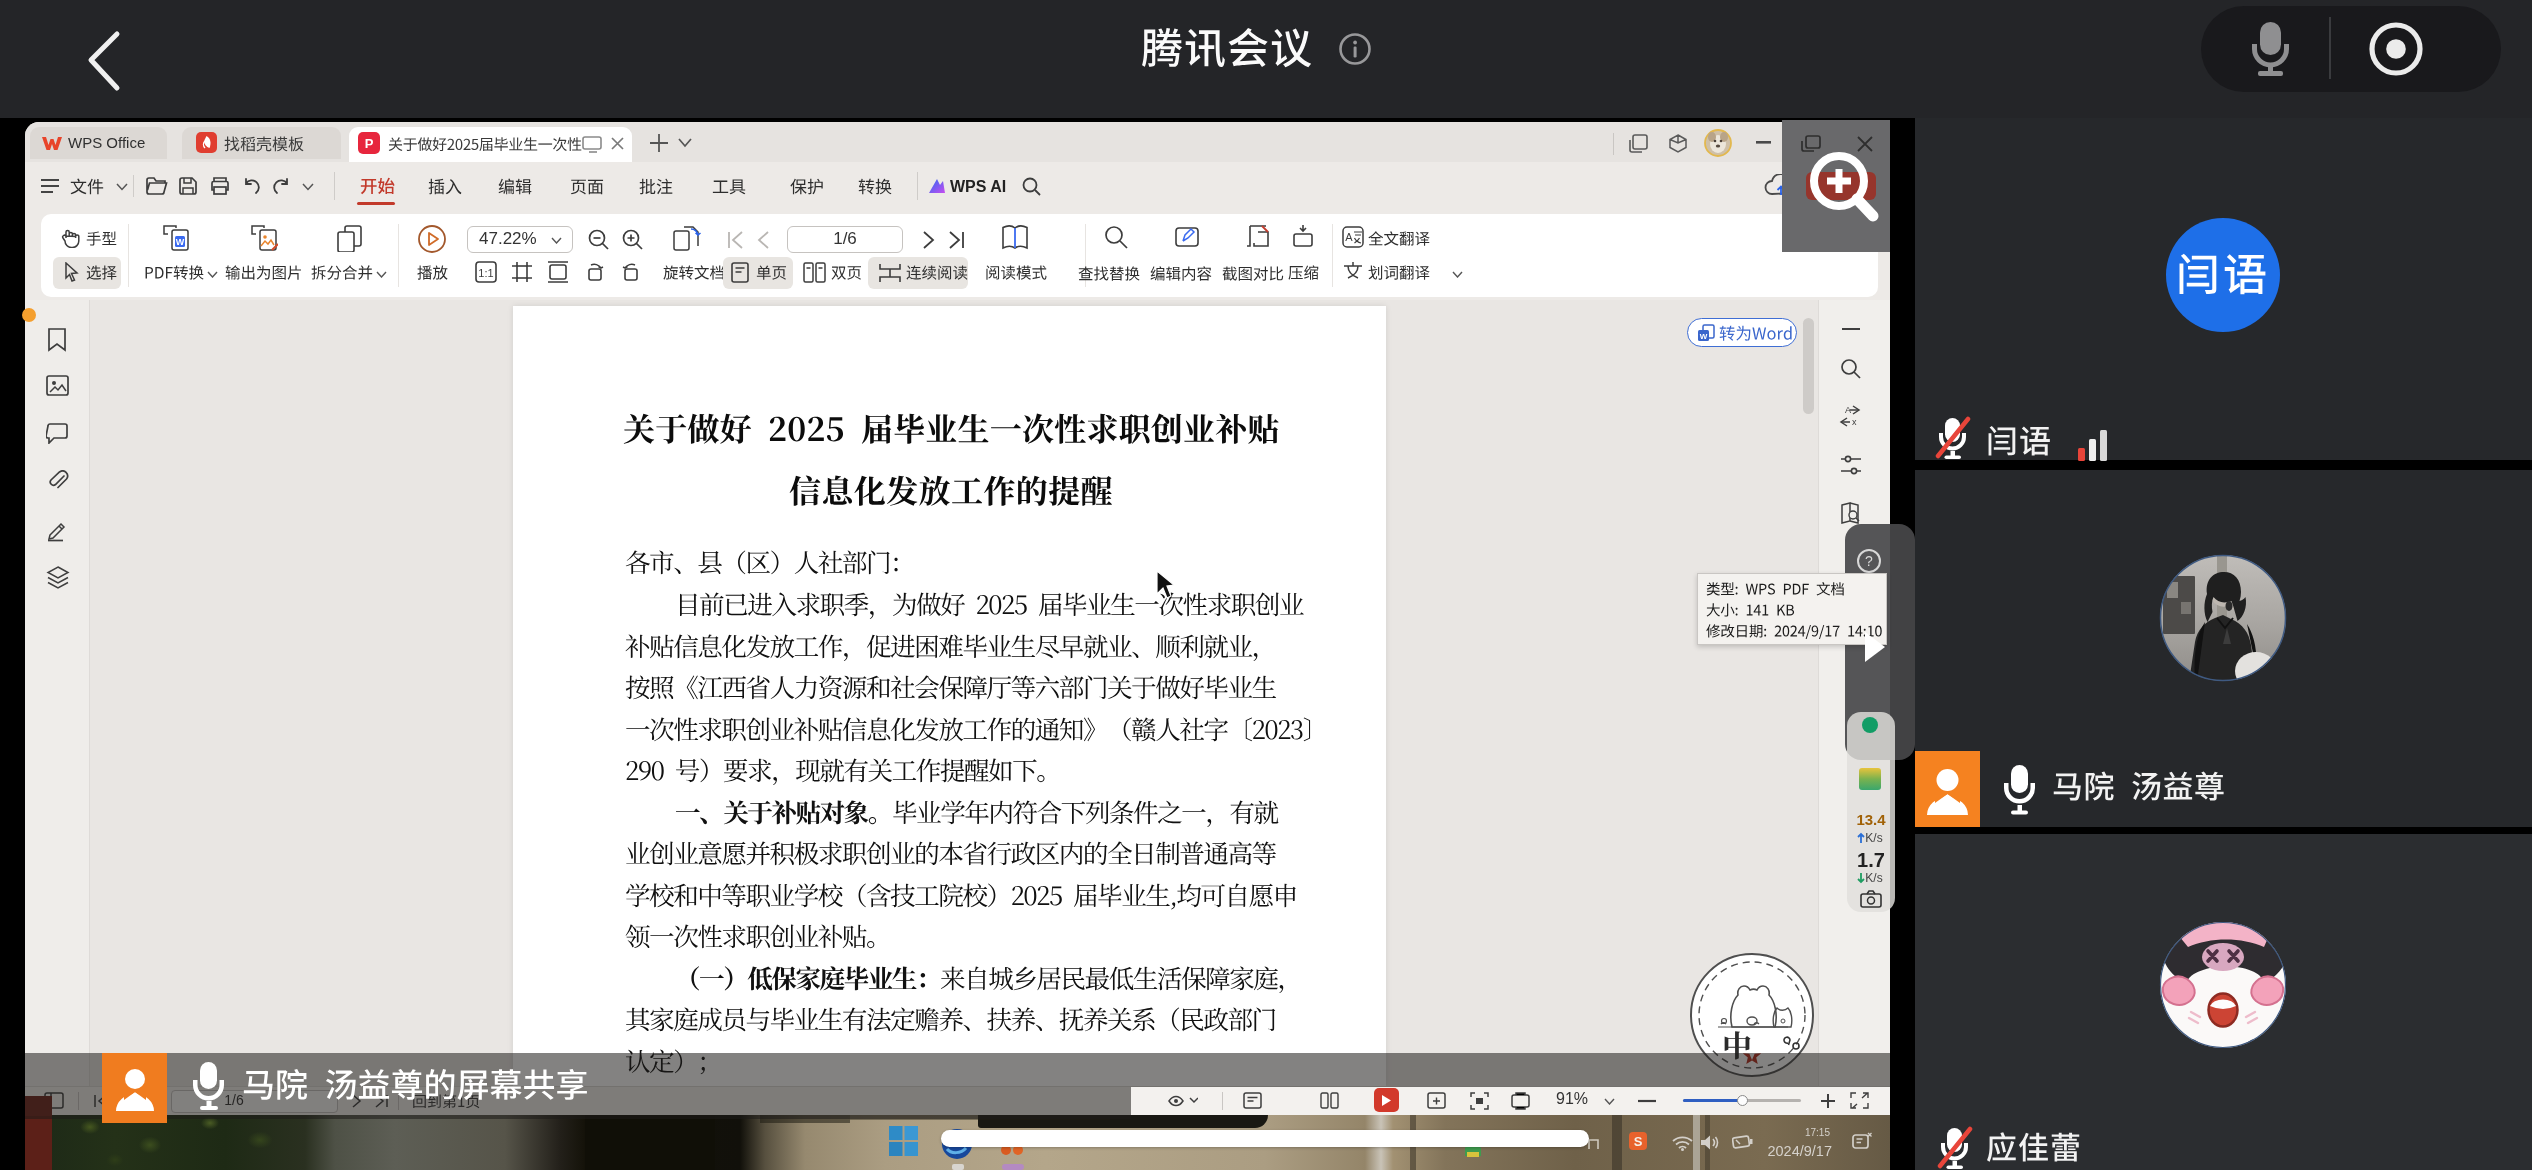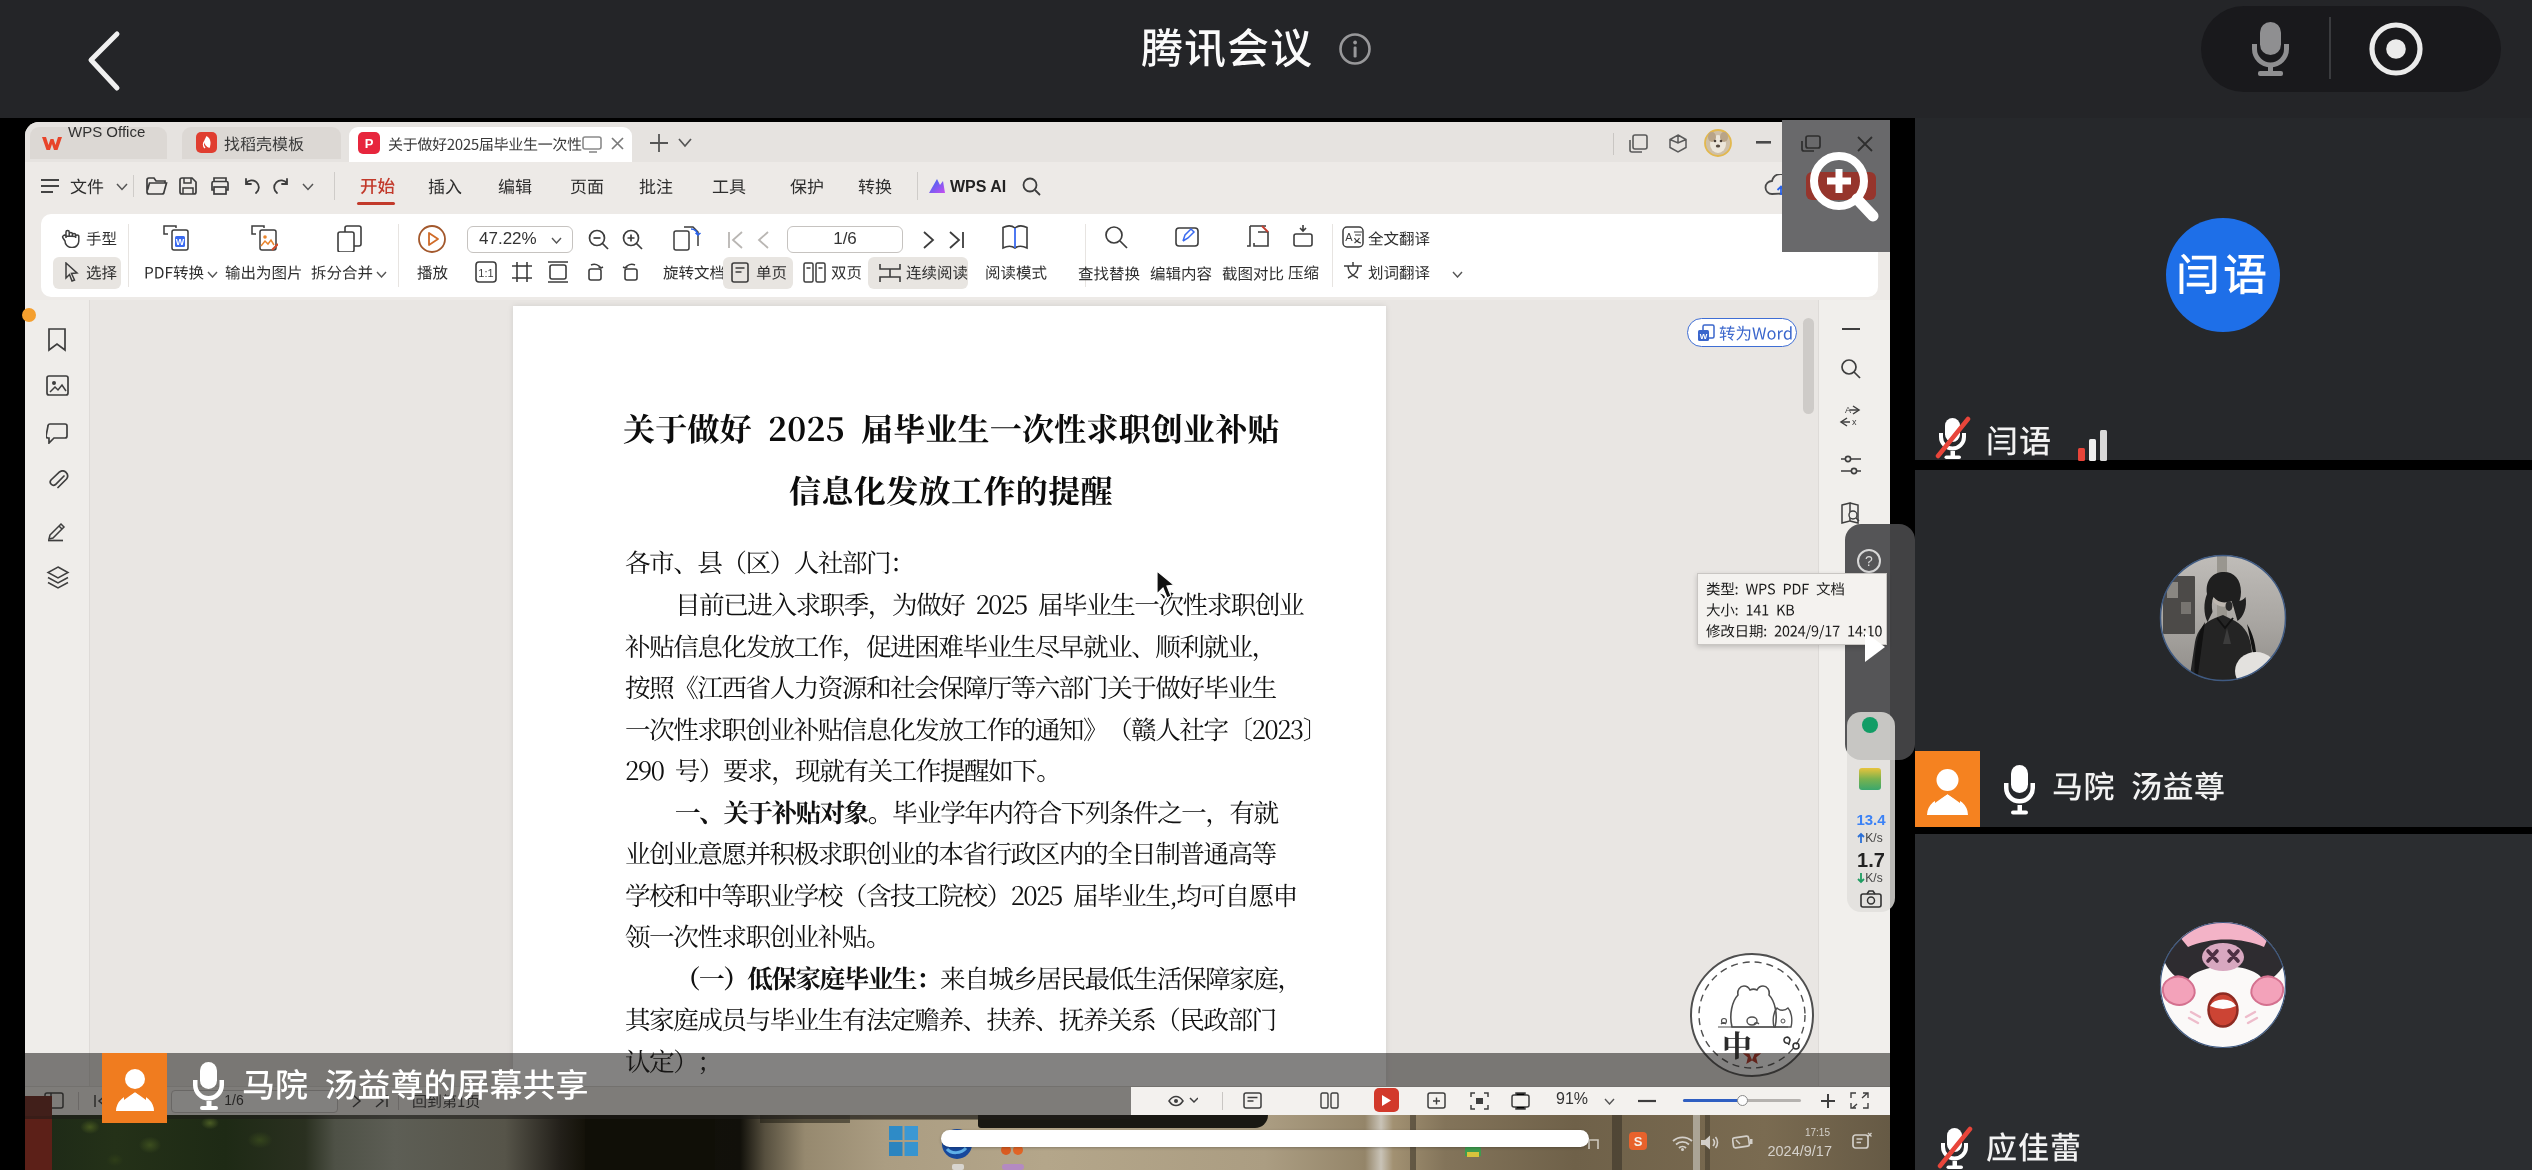--- a/index.html
+++ b/index.html
@@ -347,21 +347,21 @@
       <circle cx="28" cy="28" r="24" fill="none" stroke="#ebebeb" stroke-width="5.2"></circle>
       <circle cx="28" cy="28" r="9.8" fill="#ebebeb"></circle>
     </svg>
     <div style="position:absolute;left:25px;top:122px;width:1865px;height:993px;background:#e9e6e3;border-radius:14px 14px 0 0;"></div>
     <div style="position:absolute;left:25px;top:122px;width:1865px;height:40px;background:#e6e3e0;border-radius:14px 14px 0 0;"></div>
     <div style="position:absolute;left:25px;top:162px;width:1865px;height:138px;background:#edeae7;"></div>
     <div style="position:absolute;left:30px;top:127px;width:137px;height:32px;background:#dcd8d4;border-radius:9px 9px 0 0;"></div>
     <svg style="position:absolute;left:42px;top:133px;" width="20" height="20" viewBox="0 0 20 20">
       <path d="M0 4 L4.5 17 H8 L10 11 L12 17 H15.5 L20 4 H16 L13.5 12 L11.5 6 H8.5 L6.5 12 L4 4 Z" fill="#e8442a"></path>
     </svg>
-    <div style="position:absolute;left:68px;top:132px;font-family:'Liberation Sans',sans-serif;font-size:15px;font-weight:400;color:#303030;line-height:18.0px;margin-top:-9.0px;white-space:nowrap;">WPS Office</div>
+    <div style="position:absolute;left:68px;top:143px;font-family:'Liberation Sans',sans-serif;font-size:15px;font-weight:400;color:#303030;line-height:18.0px;margin-top:-9.0px;white-space:nowrap;">WPS Office</div>
     <div style="position:absolute;left:182px;top:127px;width:159px;height:32px;background:#dcd8d4;border-radius:9px 9px 0 0;"></div>
     <svg style="position:absolute;left:196px;top:132px;" width="21" height="21" viewBox="0 0 21 21">
       <rect width="21" height="21" rx="5" fill="#e03e30"></rect>
       <path d="M10.5 4 c4 2 5 7 3 12 c-3-1-6-4-5-8" fill="#fff"></path>
       <path d="M9 9 c-2 2-2 5 0 7" fill="none" stroke="#fff" stroke-width="1.4"></path>
     </svg>
     <svg style="position:absolute;left:224.0px;top:133.0px;" width="82" height="22" viewBox="0 0 82 22">
       <g fill="#3a3a3a" transform="translate(0,17.0) scale(0.064000,-0.064000)">
         <use href="#g4" x="0"></use>
         <use href="#g5" x="250"></use>
@@ -1507,21 +1507,21 @@
     <svg style="position:absolute;left:1856px;top:548px;" width="26" height="26" viewBox="0 0 26 26">
       <circle cx="13" cy="13" r="11" fill="none" stroke="#d8d8d8" stroke-width="2"></circle>
       <text x="13" y="18" font-size="14" fill="#d8d8d8" text-anchor="middle" font-family="Liberation Sans">?</text>
     </svg>
     <svg style="position:absolute;left:1862px;top:630px;z-index:32;" width="26" height="34" viewBox="0 0 26 34">
       <path d="M3 2 L23 17 L3 32 Z" fill="#fff"></path>
     </svg>
     <div style="position:absolute;left:1847px;top:712px;width:48px;height:200px;background:rgba(225,223,220,0.82);border-radius:14px;"></div>
     <div style="position:absolute;left:1862px;top:717px;width:16px;height:16px;background:#129d66;border-radius:50%;"></div>
     <div style="position:absolute;left:1859px;top:768px;width:22px;height:22px;background:linear-gradient(180deg,#e8c33c,#7ab24e,#3aa76d);border-radius:3px;"></div>
-    <div style="position:absolute;left:1871px;top:820px;transform:translateX(-50%);font-family:'Liberation Sans',sans-serif;font-size:15px;font-weight:700;color:#3b82f6;line-height:18.0px;margin-top:-9.0px;white-space:nowrap;">13.4</div>
+    <div style="position:absolute;left:1871px;top:820px;transform:translateX(-50%);font-family:'Liberation Sans',sans-serif;font-size:15px;font-weight:700;color:#a16207;line-height:18.0px;margin-top:-9.0px;white-space:nowrap;">13.4</div>
     <div style="position:absolute;left:1874px;top:838px;transform:translateX(-50%);font-family:'Liberation Sans',sans-serif;font-size:12px;font-weight:400;color:#444;line-height:14.399999999999999px;margin-top:-7.199999999999999px;white-space:nowrap;">K/s</div>
     <svg style="position:absolute;left:1856px;top:832px;" width="10" height="12" viewBox="0 0 10 12">
       <path d="M5 11 V2 M2 5 l3-3 3 3" stroke="#2a6fd6" stroke-width="1.8" fill="none"></path>
     </svg>
     <div style="position:absolute;left:1871px;top:860px;transform:translateX(-50%);font-family:'Liberation Sans',sans-serif;font-size:20px;font-weight:700;color:#222;line-height:18.0px;margin-top:-9.0px;white-space:nowrap;">1.7</div>
     <div style="position:absolute;left:1874px;top:878px;transform:translateX(-50%);font-family:'Liberation Sans',sans-serif;font-size:12px;font-weight:400;color:#444;line-height:14.399999999999999px;margin-top:-7.199999999999999px;white-space:nowrap;">K/s</div>
     <svg style="position:absolute;left:1856px;top:872px;" width="10" height="12" viewBox="0 0 10 12">
       <path d="M5 1 v9 M2 7 l3 3 3-3" stroke="#1f9d62" stroke-width="1.8" fill="none"></path>
     </svg>
     <svg style="position:absolute;left:1860px;top:890px;" width="22" height="18" viewBox="0 0 22 18">

